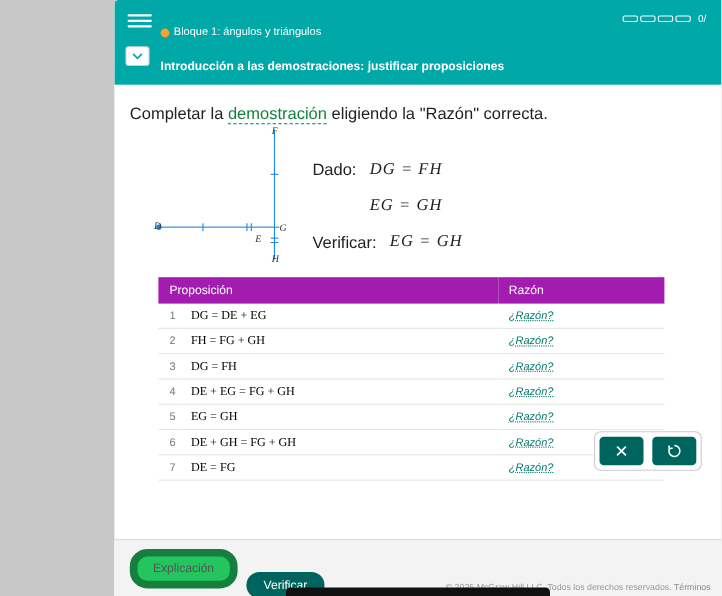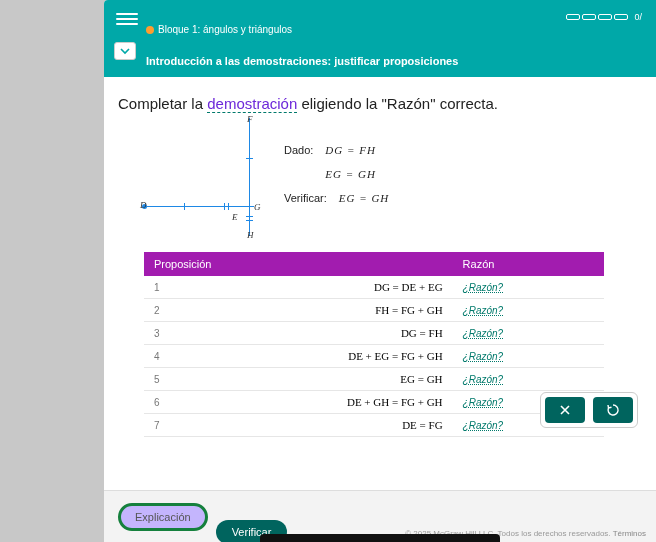--- a/index.html
+++ b/index.html
@@ -11,46 +11,46 @@
   .hamburger span { display: block; height: 2px; background: #fff; margin: 3px 0; border-radius: 1px; }
   .breadcrumb { font-size: 10px; display: flex; align-items: center; gap: 4px; }
   .orange-dot { width: 8px; height: 8px; border-radius: 50%; background: #ff9d2f; display: inline-block; }
   .title { font-size: 11px; font-weight: bold; margin-top: 20px; }
   .progress { position: absolute; right: 14px; top: 12px; display: flex; gap: 2px; align-items: center; }
   .progress .seg { width: 14px; height: 6px; border: 1px solid #fff; border-radius: 2px; }
   .progress .lbl { color: #fff; font-size: 9px; margin-left: 4px; }
   .chev-flag { position: absolute; left: 114px; top: 42px; width: 22px; height: 18px; background: #fff; border: 1px solid #ccc; border-radius: 3px; display: flex; align-items: center; justify-content: center; color: #00a8a8; cursor: pointer; z-index: 5; }
   .content { flex: 1; overflow: hidden; padding: 18px 14px 0 14px; position: relative; }
   .prompt { font-size: 15px; color: #222; margin-bottom: 6px; }
-  .prompt .u { color: #6d28d9; border-bottom: 1px dashed #00796b; }
+  .prompt .u { color: #15803d; border-bottom: 1px dashed #00796b; }
   .diagram-wrap { display: flex; align-items: flex-start; gap: 20px; margin-left: 26px; margin-bottom: 14px; }
   .diagram { width: 120px; height: 120px; position: relative; }
   .diagram .hline { position: absolute; left: 0; top: 88px; width: 110px; height: 1px; background: #1e88e5; }
   .diagram .vline { position: absolute; left: 105px; top: 0; width: 1px; height: 118px; background: #1e88e5; }
   .dl { position: absolute; font-size: 9px; font-style: italic; color: #333; font-family: 'Times New Roman', serif; }
   .pD { left: -4px; top: 82px; }
   .pE { left: 88px; top: 94px; }
   .pF { left: 103px; top: -4px; }
   .pG { left: 110px; top: 84px; }
   .pH { left: 103px; top: 112px; }
   .tick { position: absolute; background: #1e88e5; }
-  .givens { font-size: 11px; color: #222; line-height: 2.2; margin-top: 20px; }
+  .givens { font-size: 15px; color: #222; line-height: 2.2; margin-top: 20px; }
   .givens .row { display: flex; gap: 12px; align-items: center; }
   .givens .lab { font-weight: normal; }
   .math { font-family: 'Times New Roman', serif; font-style: italic; letter-spacing: 1px; }
   .table { width: 460px; margin-left: 26px; border-collapse: collapse; font-size: 11px; }
   .table th { background: #a21caf; color: #fff; text-align: left; font-weight: normal; padding: 6px 10px; }
   .table td { padding: 5px 10px; border-bottom: 1px solid #e6e6e6; }
   .table td.num { color: #777; width: 18px; font-size: 10px; text-align: right; padding-right: 4px; }
-  .table td.prop { font-family: 'Times New Roman', serif; text-align: right; }
+  .table td.prop { font-family: 'Times New Roman', serif; }
   .reason-link { color: #00796b; font-style: italic; font-size: 10px; text-decoration: underline dotted; font-weight: normal; cursor: pointer; }
   .actions { position: absolute; right: 18px; bottom: 62px; display: flex; gap: 8px; background: #fff; padding: 4px; border: 1px solid #ccc; border-radius: 6px; }
   .act-btn { width: 40px; height: 26px; background: #00645e; color: #fff; border: none; border-radius: 4px; display: flex; align-items: center; justify-content: center; cursor: pointer; font-size: 14px; }
   .footer { height: 52px; background: #f3f3f3; border-top: 1px solid #ddd; display: flex; align-items: center; padding: 0 14px; gap: 8px; position: relative; }
-  .btn-outline { border: 3px solid #15803d; background: #c4b5fd; color: #555; border-radius: 16px; padding: 5px 14px; font-size: 11px; cursor: pointer; }
+  .btn-outline { border: 7px solid #15803d; background: #22c55e; color: #555; border-radius: 16px; padding: 5px 14px; font-size: 11px; cursor: pointer; }
   .btn-fill { border: none; background: #00645e; color: #fff; border-radius: 16px; padding: 6px 16px; font-size: 11px; cursor: pointer; margin-top: 31px; }
   .copyright { position: absolute; right: 10px; bottom: 4px; font-size: 8px; color: #999; }
   .copyright .t { color: #888; }
   .black-bar { position: absolute; left: 260px; bottom: 0; width: 240px; height: 8px; background: #111; border-radius: 4px 4px 0 0; }
 </style>
 </head>
 <body>
 
 <div class="app">
 

